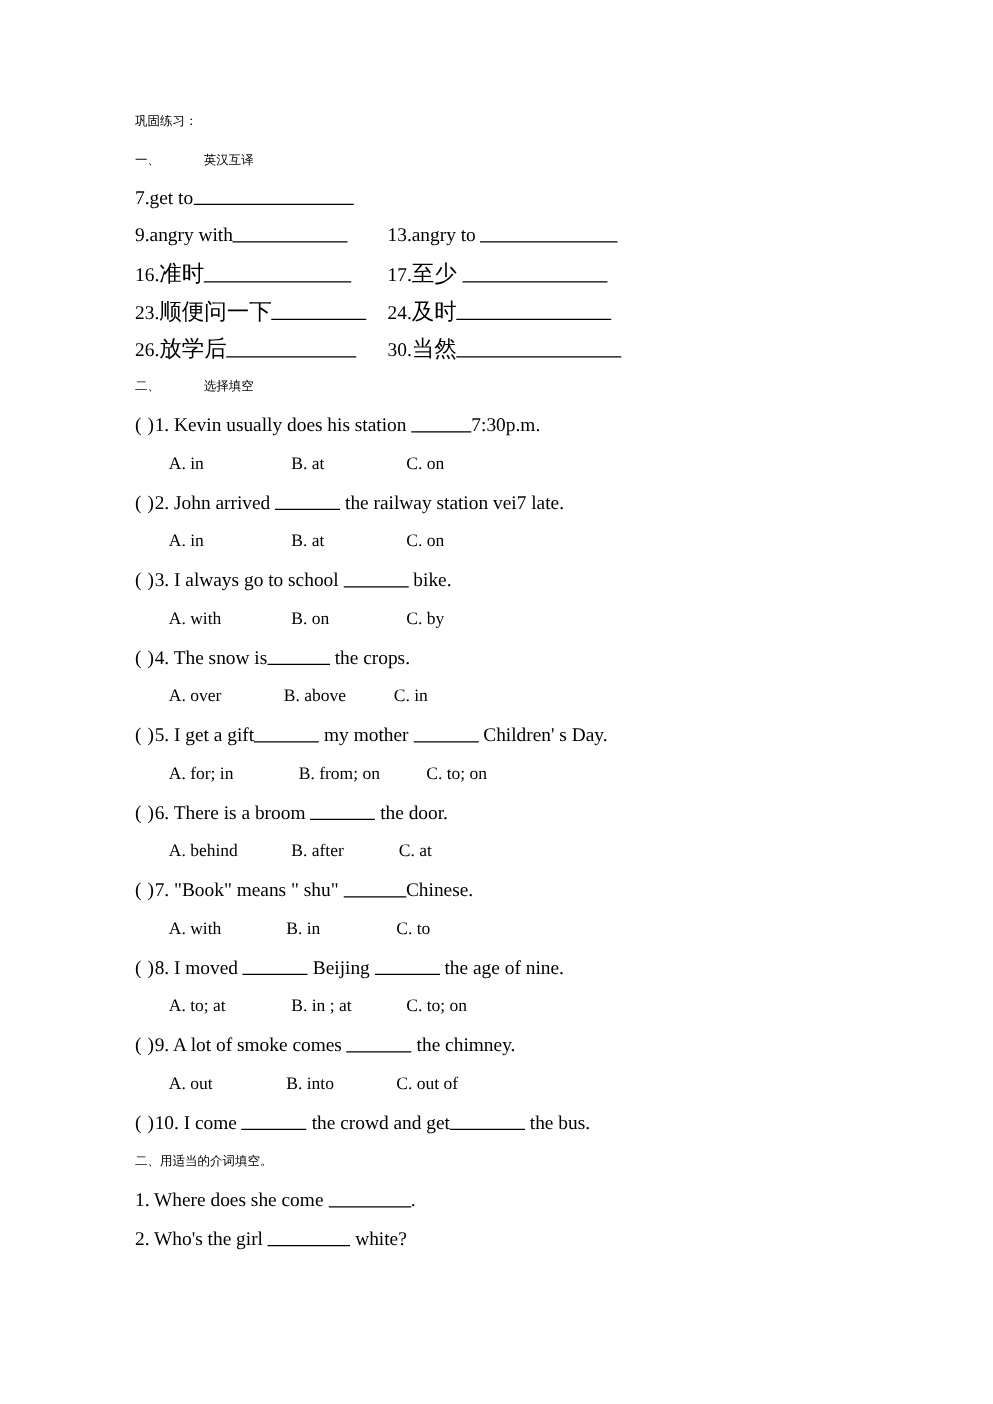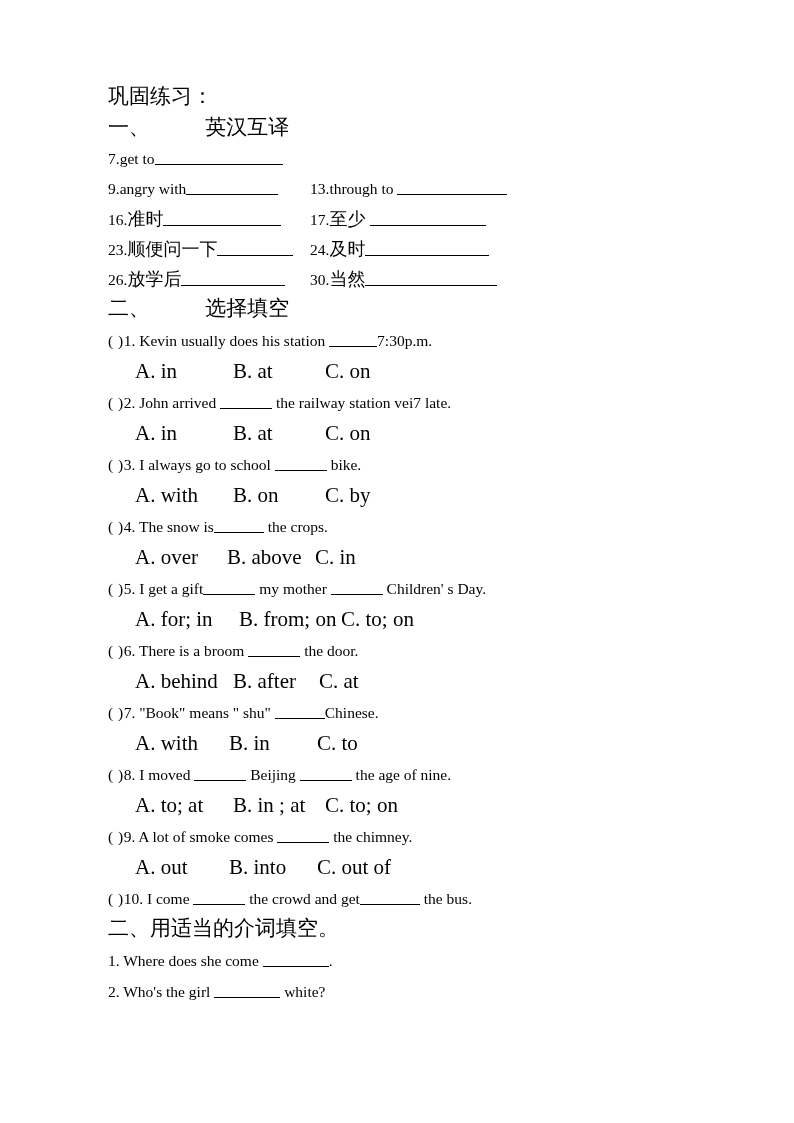--- a/index.html
+++ b/index.html
@@ -29,22 +29,22 @@
     height: 30px;
     line-height: 30px;
     white-space: nowrap;
     font-size: 15.5px;
   }
   .cjk {
     font-family: Liberation Serif, serif;
     font-size: 18px;
   }
   .cjk-head {
-    font-family: Liberation Mono, monospace;
-    font-size: 21px;
+    font-family: Liberation Serif, serif;
+    font-size: 10px;
     height: 31px;
     line-height: 31px;
     white-space: nowrap;
   }
 
   
   .trow {
     height: 30px;
     line-height: 30px;
     white-space: nowrap;
@@ -77,21 +77,21 @@
   .q {
     height: 31px;
     line-height: 31px;
     white-space: nowrap;
     font-size: 15.5px;
   }
   .opts {
     height: 31px;
     line-height: 31px;
     white-space: nowrap;
-    font-size: 21px;
+    font-size: 14px;
     padding-left: 27px;
     position: relative;
   }
   .opt {
     position: absolute;
     top: 0;
     white-space: nowrap;
   }
   .paren {
     letter-spacing: 0.5px;
@@ -110,21 +110,21 @@
     <span class="gap-lg"></span>
     <span>英汉互译</span>
   </div>
 
   <div id="translation-rows">
       <div class="trow">
         <div class="col-l"><span>7.</span><span>get to</span><span class="blank" style="width: 128px;"></span></div>
       </div>
       <div class="trow">
         <div class="col-l"><span>9.</span><span>angry with</span><span class="blank" style="width: 92px;"></span></div>
-        <div class="col-r"><span>13.</span><span>through  to </span><span class="blank" style="width: 110px;"></span></div>
+        <div class="col-r"><span>13.</span><span>angry  to </span><span class="blank" style="width: 110px;"></span></div>
       </div>
       <div class="trow">
         <div class="col-l"><span>16.</span><span class="cjk">准时</span><span class="blank" style="width: 118px;"></span></div>
         <div class="col-r"><span>17.</span><span class="cjk">至少 </span><span class="blank" style="width: 116px;"></span></div>
       </div>
       <div class="trow">
         <div class="col-l"><span>23.</span><span class="cjk">顺便问一下</span><span class="blank" style="width: 76px;"></span></div>
         <div class="col-r"><span>24.</span><span class="cjk">及时</span><span class="blank" style="width: 124px;"></span></div>
       </div>
       <div class="trow">

